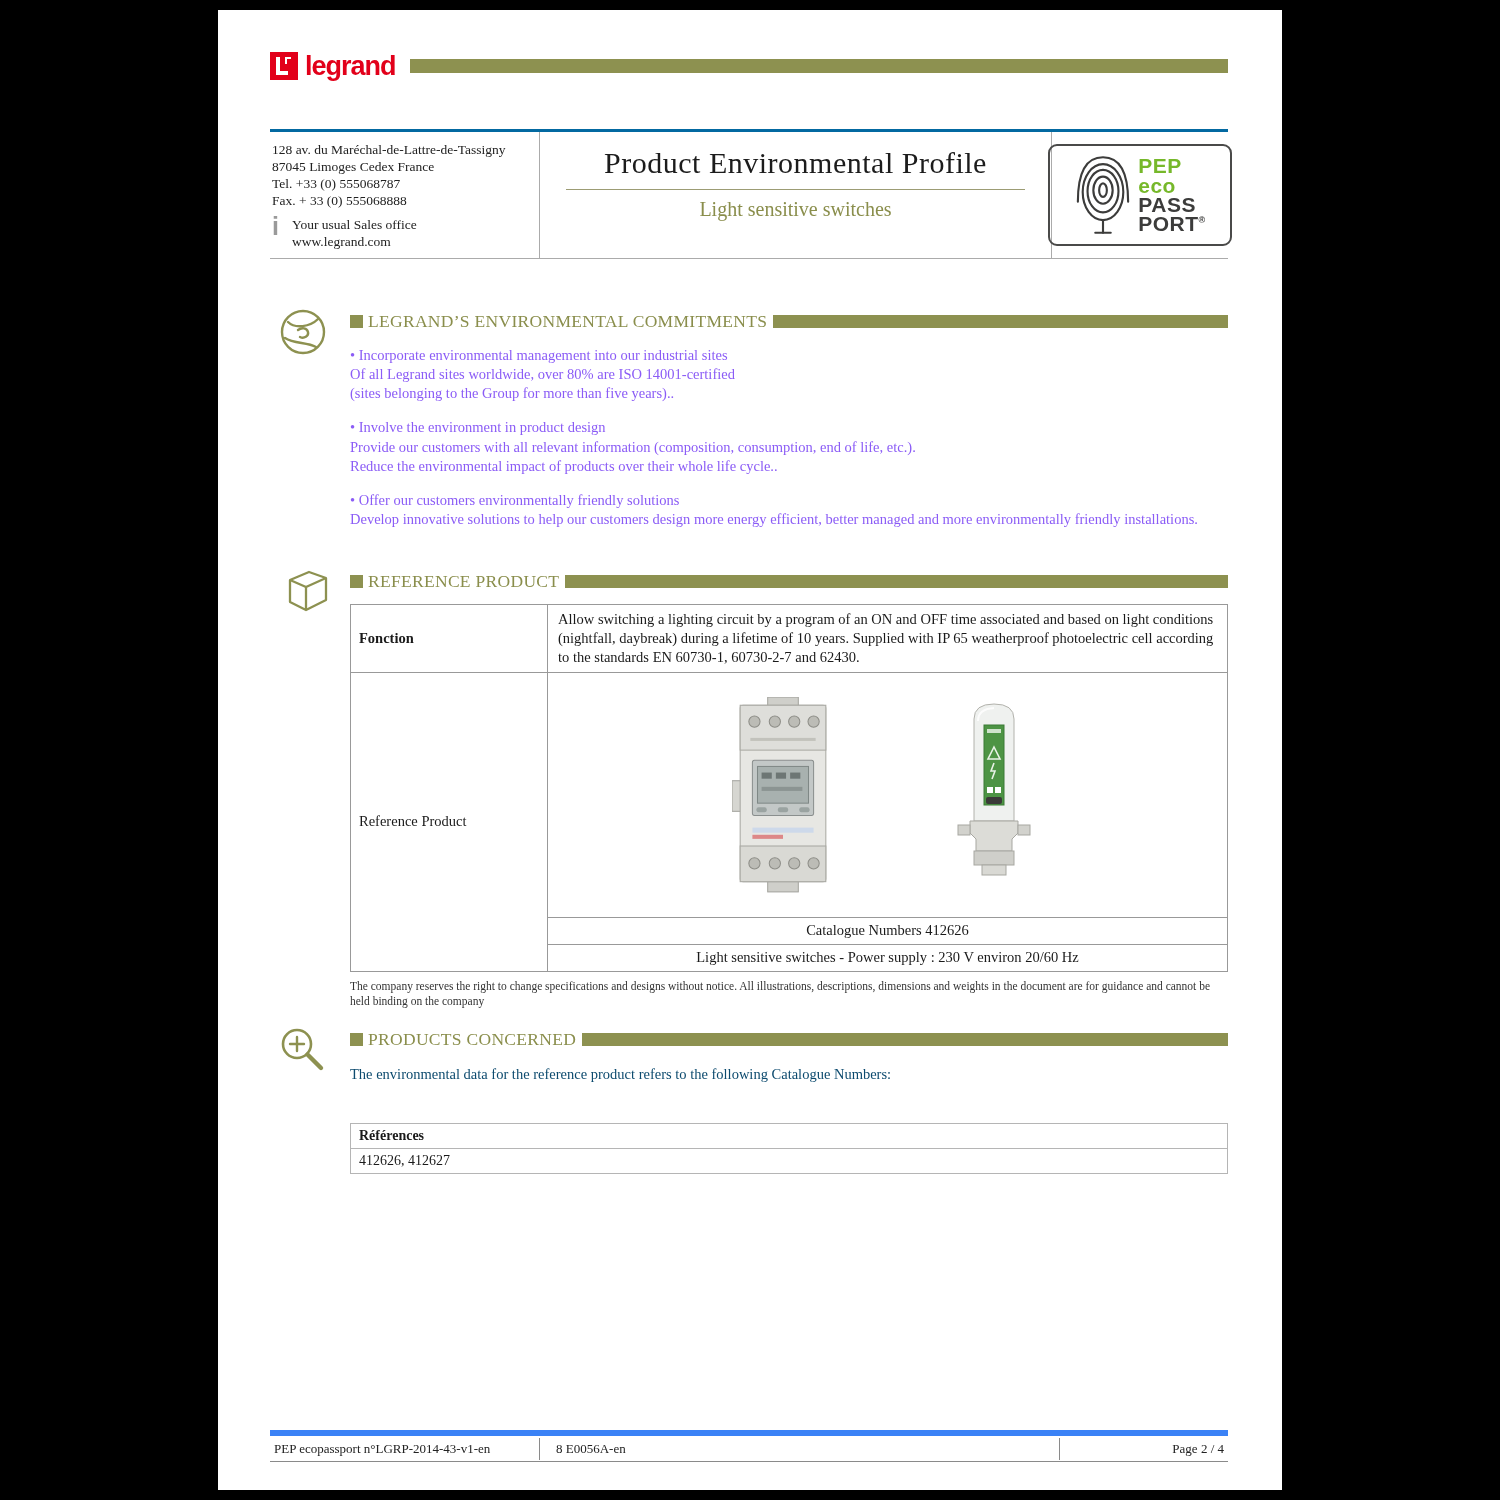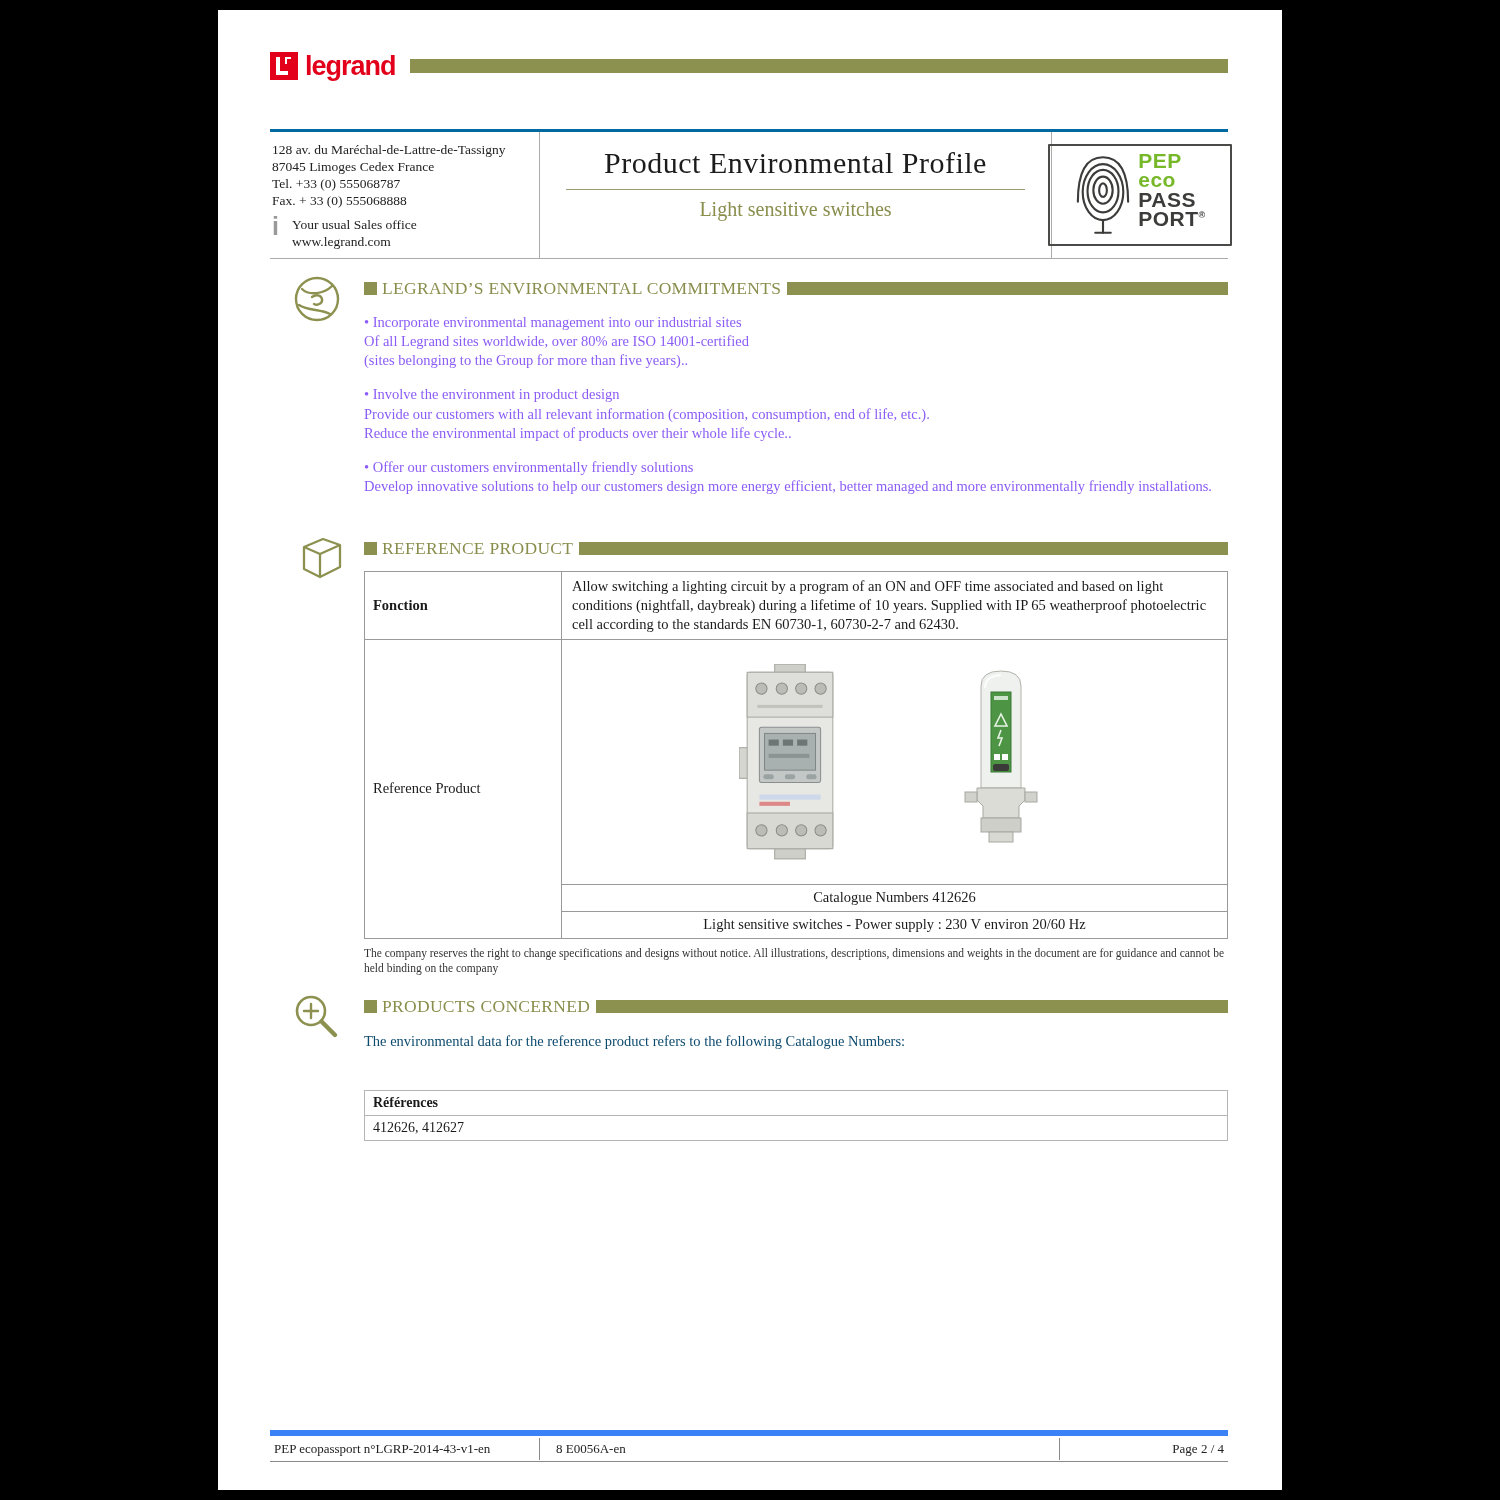--- a/index.html
+++ b/index.html
@@ -22,29 +22,29 @@
             font-size:13.5px;line-height:1.26;color:#222;}
   .info-row{display:flex;margin-top:7px;align-items:flex-start;}
   .info-icon{font-family:"Liberation Sans",sans-serif;font-weight:900;font-size:25px;line-height:0.8;
              color:#9a9a9a;width:20px;flex:0 0 auto;}
   .info-lines{font-size:13.5px;line-height:1.26;color:#222;}
   .title-col{flex:1;border-right:1px solid #ababab;text-align:center;padding-top:14px;box-sizing:border-box;}
   .doc-title{font-size:30px;color:#1c1c1c;letter-spacing:0.5px;}
   .title-rule{border-top:1px solid #9c9c74;width:90%;margin:9px auto 8px auto;}
   .doc-subtitle{font-size:20px;color:#8A8E4C;}
   .pep-col{width:176px;display:flex;align-items:center;justify-content:center;}
-  .pep-box{border:2.5px solid #4a4a49;border-radius:1px;padding:5px 24px;display:flex;gap:6px;}
+  .pep-box{border:2.5px solid #4a4a49;border-radius:9px;padding:5px 24px;display:flex;align-items:center;gap:6px;}
   .pep-text{font-family:"Liberation Sans",sans-serif;font-weight:bold;font-size:21px;line-height:0.92;
             letter-spacing:0.5px;}
   .pep-g{color:#76B82A;}
   .pep-d{color:#3C3C3B;}
   .pep-reg{font-size:9px;vertical-align:super;}
 
   
-  .section{position:absolute;left:70px;right:54px;}
+  .section{position:absolute;left:56px;right:54px;margin-top:33px;}
   .section-icon{position:absolute;left:2px;top:-6px;}
   .section-body{margin-left:76px;}
   .sec-head{display:flex;align-items:center;}
   .sec-square{width:13px;height:13px;background:#8D9150;flex:0 0 auto;}
   .sec-title{color:#8A8E4C;font-size:17.5px;letter-spacing:0.3px;padding:0 6px 0 5px;white-space:nowrap;}
   .sec-bar{flex:1;height:13px;background:#8D9150;}
 
   .body-text{margin-top:14px;font-size:14.5px;line-height:1.32;color:#8b5cf6;}
   .para{margin-bottom:15px;}
 

